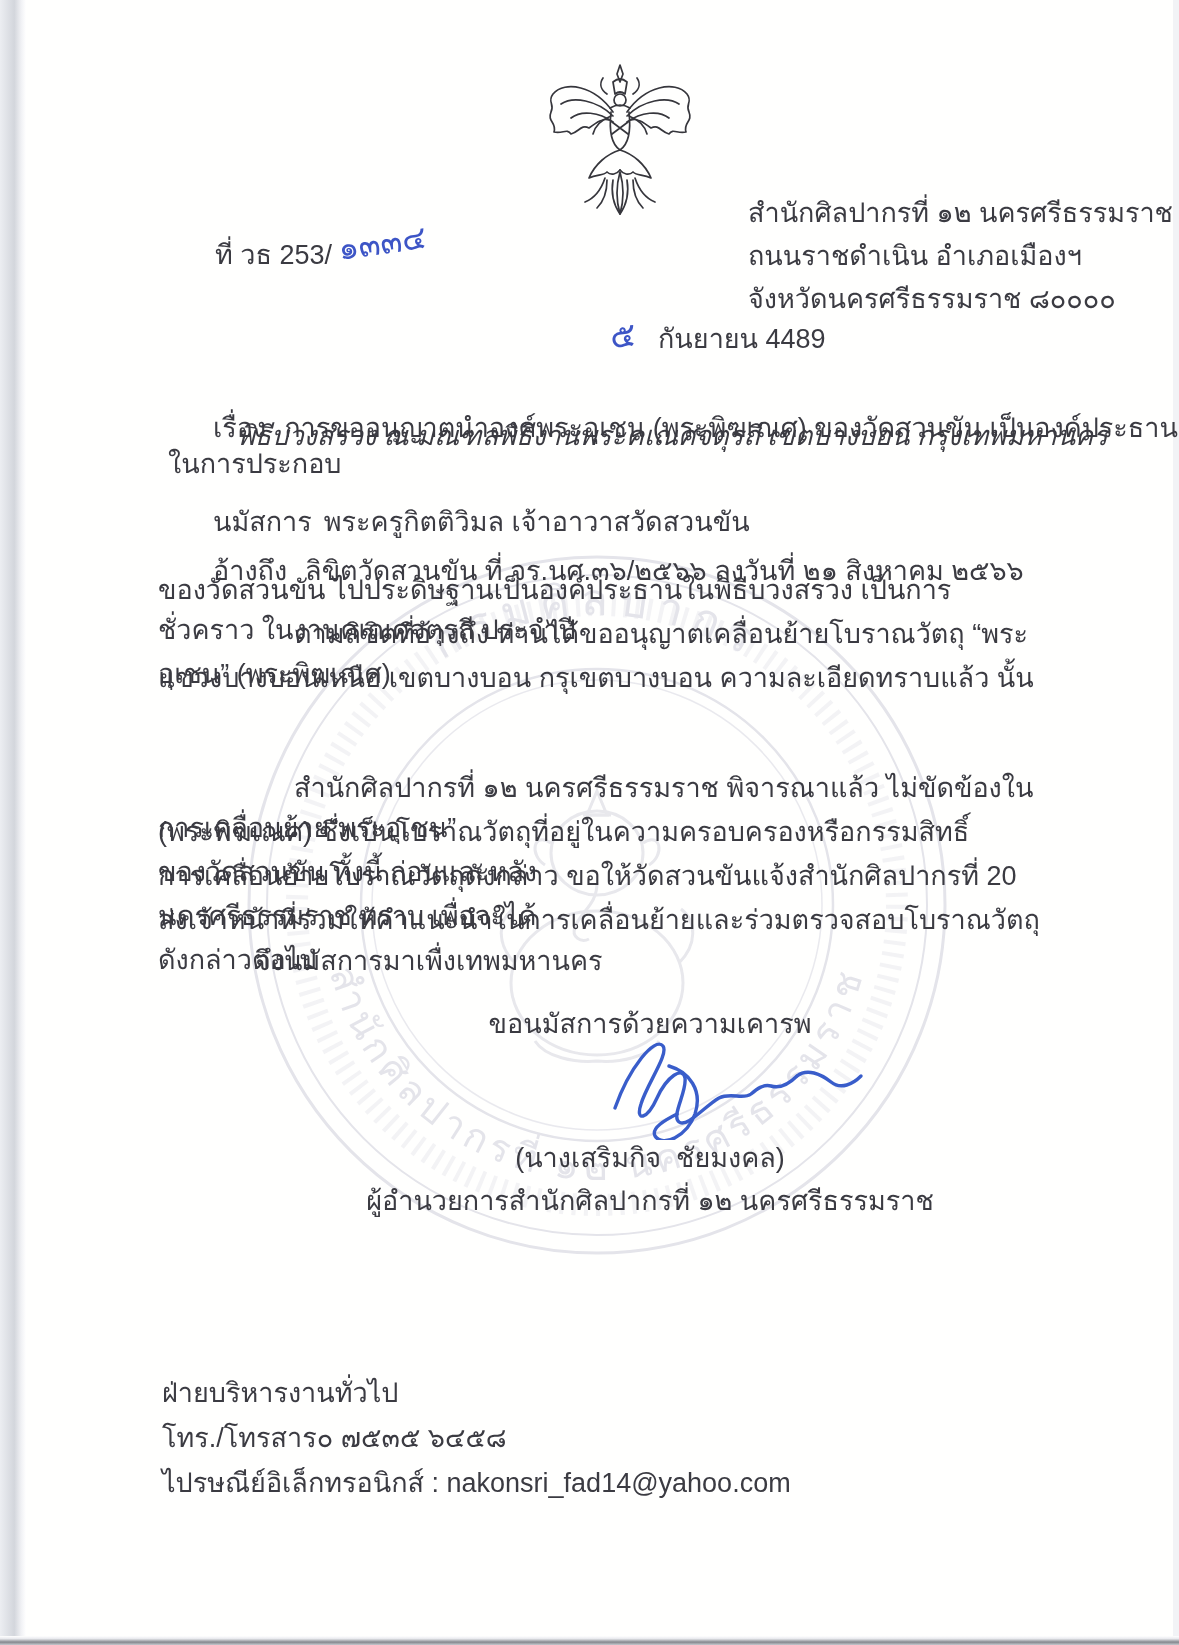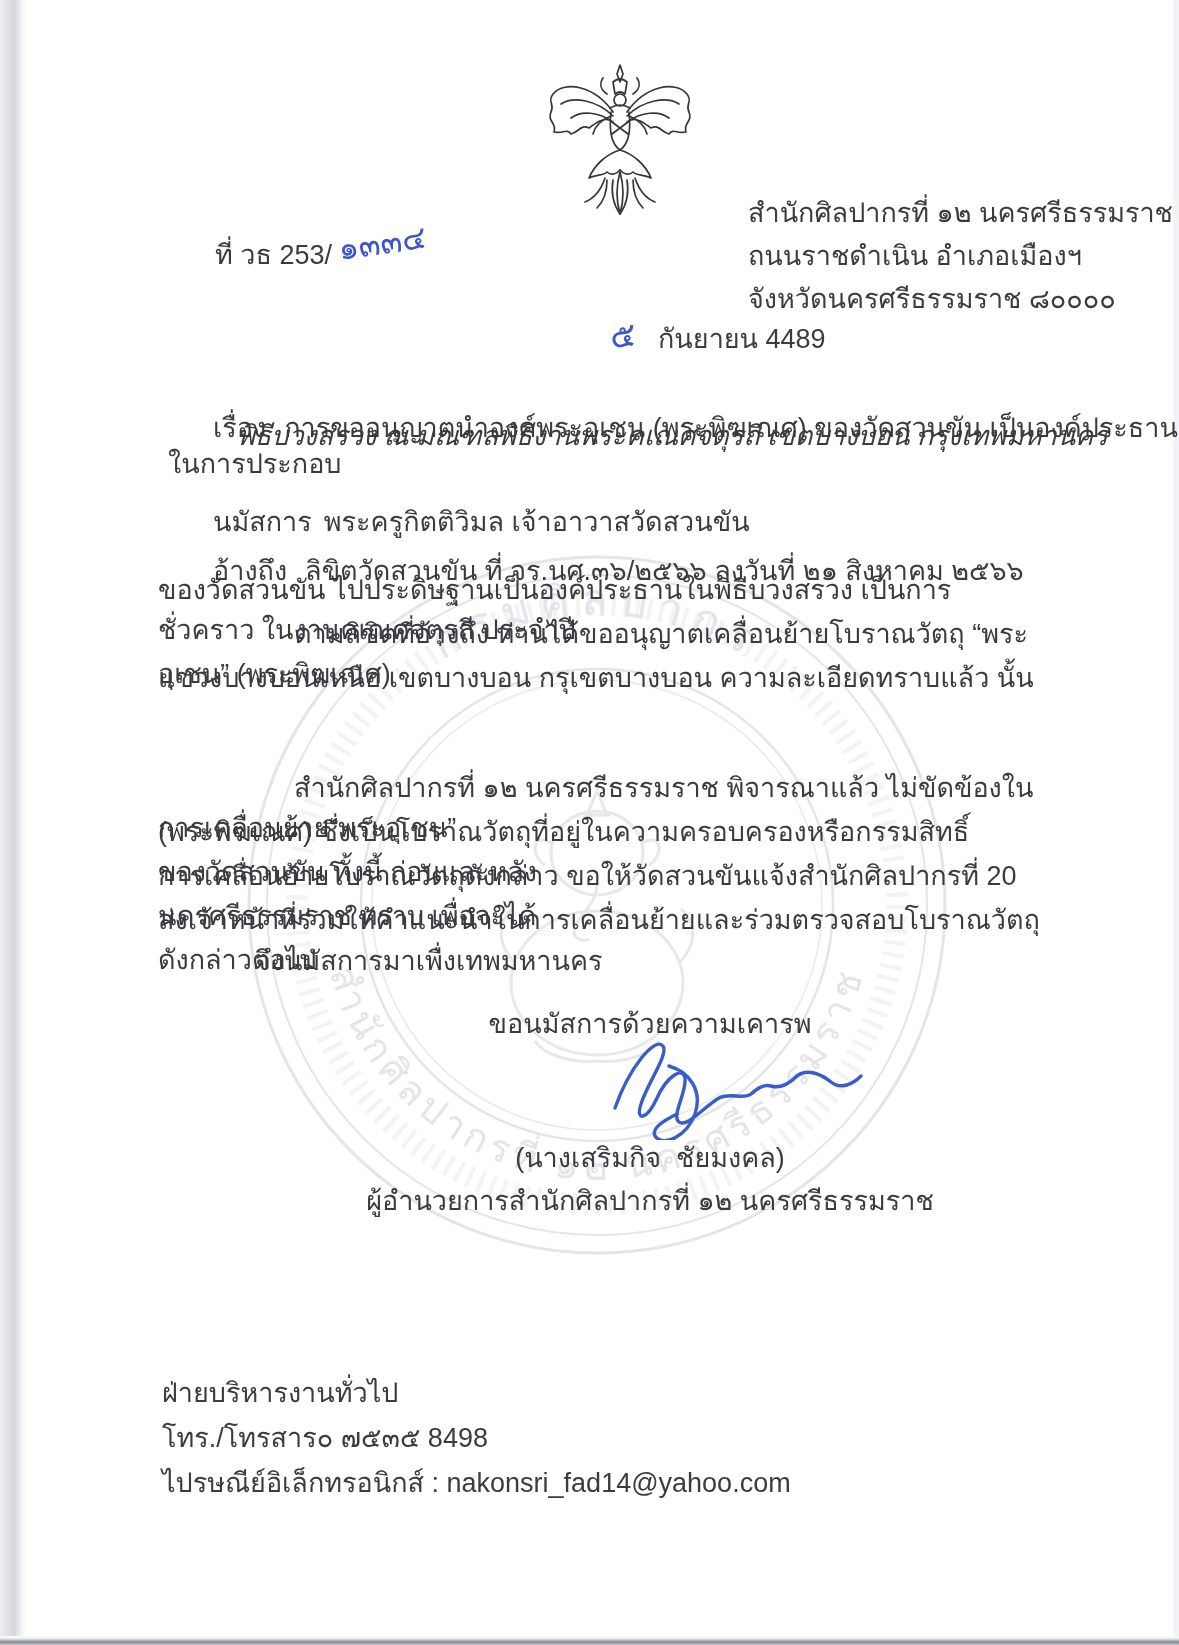--- a/index.html
+++ b/index.html
@@ -171,21 +171,21 @@
         <path d="M84,44 C104,50 118,68 110,92 C102,114 78,126 70,114 C66,106 80,98 92,92"></path>
         <path d="M212,54 C222,46 236,52 246,60 C256,68 268,62 276,54"></path>
       </g>
     </svg>
 
     <div class="abs center-block signer-name fs27 t">(นางเสริมกิจ  ชัยมงคล)</div>
     <div class="abs center-block signer-title fs27 t">ผู้อำนวยการสำนักศิลปากรที่ ๑๒ นครศรีธรรมราช</div>
 
     <div class="abs footer">
       <div class="ln t">ฝ่ายบริหารงานทั่วไป</div>
-      <div class="ln t">โทร./โทรสาร๐ ๗๕๓๕ 8498</div>
+      <div class="ln t">โทร./โทรสาร๐ ๗๕๓๕ ๖๔๕๘</div>
       <div class="ln t">ไปรษณีย์อิเล็กทรอนิกส์ : nakonsri_fad14@yahoo.com</div>
     </div>
   </div>
 
   <div class="edge-left"></div>
   <div class="edge-right"></div>
   <div class="edge-bottom"></div>
 </div>
 
 </body></html>

